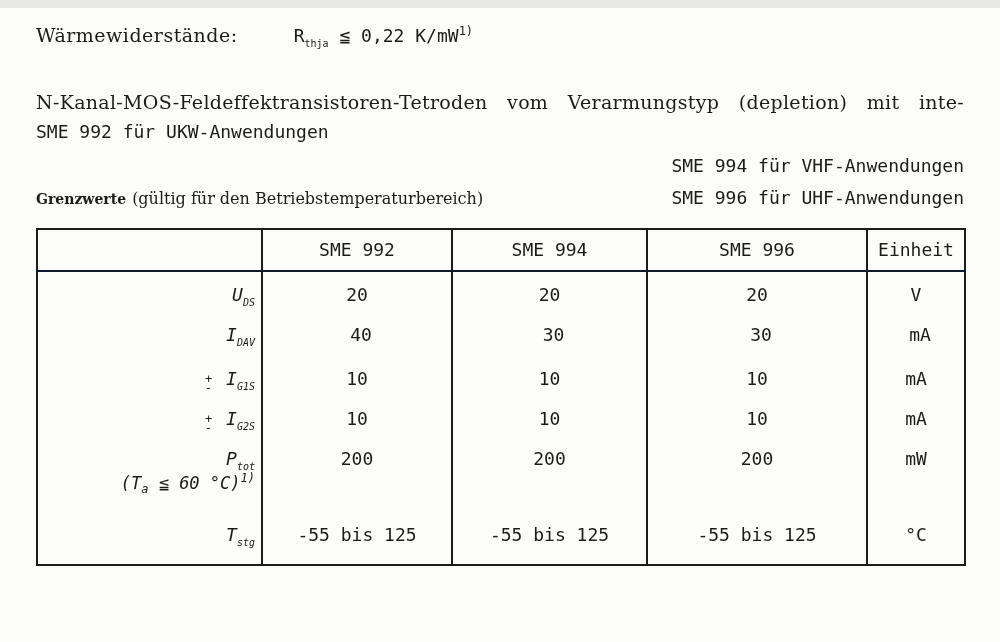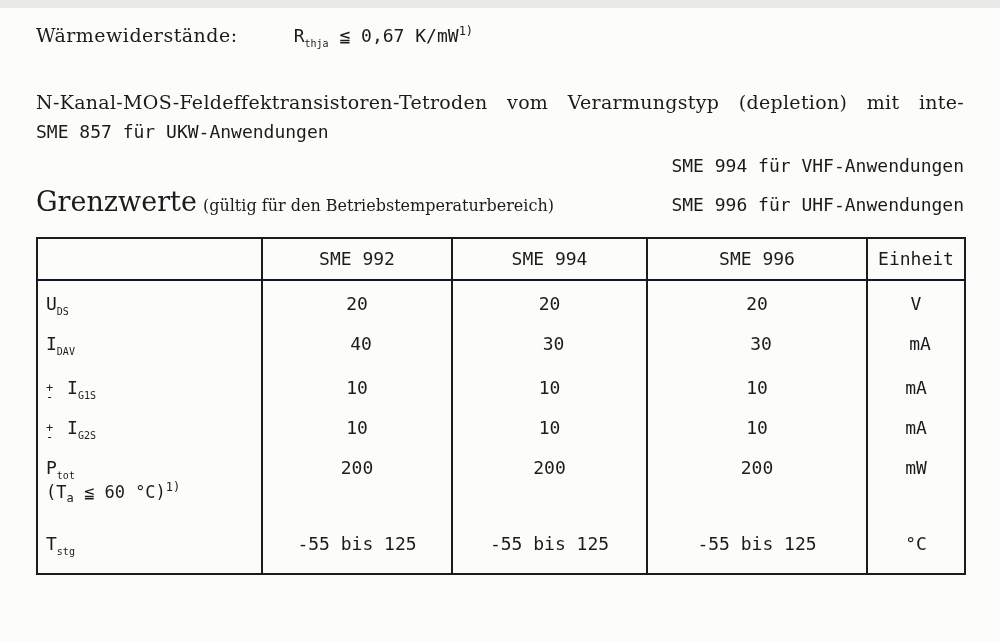--- a/index.html
+++ b/index.html
@@ -30,21 +30,21 @@
     margin-top: 42px;
     text-align: justify;
     text-align-last: justify;
     letter-spacing: 0.3px;
   }
   .split-row { display: flex; justify-content: space-between; align-items: baseline; }
   .desc-line2-row { margin-top: 8px; }
   .variant { font-family: "DejaVu Sans Mono", monospace; font-size: 18px; }
   .variant-row { margin-top: 12px; text-align: right; }
   .grenz-row { margin-top: 10px; }
-  .grenz-title { font-weight: normal; font-size: 27px; }
+  .grenz-title { font-weight: bold; font-size: 14px; }
   .grenz-subtitle { font-size: 16px; font-weight: normal; }
 
   
   table.limits {
     border-collapse: collapse;
     table-layout: fixed;
     width: 928px;
     margin-top: 20px;
     font-family: "DejaVu Sans Mono", monospace;
     font-size: 18px;
@@ -62,21 +62,21 @@
   }
   table.limits th:first-child, table.limits td:first-child { border-left: none; }
   table.limits thead th {
     border-bottom: 2px solid #0f172a;
     height: 40px;
     text-align: center;
     vertical-align: middle;
   }
   table.limits tbody td { vertical-align: top; }
   table.limits tbody tr.first td { padding-top: 12px; }
-  .lbl { text-align: left; padding-left: 8px !important; }
+  .lbl { text-align: right; padding-left: 8px !important; font-style: italic; }
   .val { text-align: center; }
   .unit { text-align: center; }
   tr.h40 td { height: 40px; }
   tr.h44 td { height: 44px; padding-left: 14px; }
   tr.h76 td { height: 76px; }
   .sym sub { font-size: 10px; }
   .note { font-size: 17px; }
   .note sub { font-size: 12px; }
   .pm {
     display: inline-flex;
@@ -92,27 +92,27 @@
 </style>
 </head>
 <body>
 
 <div class="page">
 
   <div class="thermal-line">
     <span class="thermal-label">Wärmewiderstände:</span>
     <span class="thermal-formula mono">
       <span class="sym"><span>R</span><sub>thja</sub></span>
-      <span>≦ 0,67 K/mW</span><sup>1)</sup>
+      <span>≦ 0,22 K/mW</span><sup>1)</sup>
     </span>
   </div>
 
   <div class="desc-line1">N-Kanal-MOS-Feldeffektransistoren-Tetroden vom Verarmungstyp (depletion) mit inte-</div>
   <div class="split-row desc-line2-row">
-    <span class="variant">SME 857 für UKW-Anwendungen</span>
+    <span class="variant">SME 992 für UKW-Anwendungen</span>
   </div>
 
   <div class="variant-row">
     <span class="variant">SME 994 für VHF-Anwendungen</span>
   </div>
 
   <div class="split-row grenz-row">
     <span>
       <span class="grenz-title">Grenzwerte</span>
       <span class="grenz-subtitle">(gültig für den Betriebstemperaturbereich)</span>

